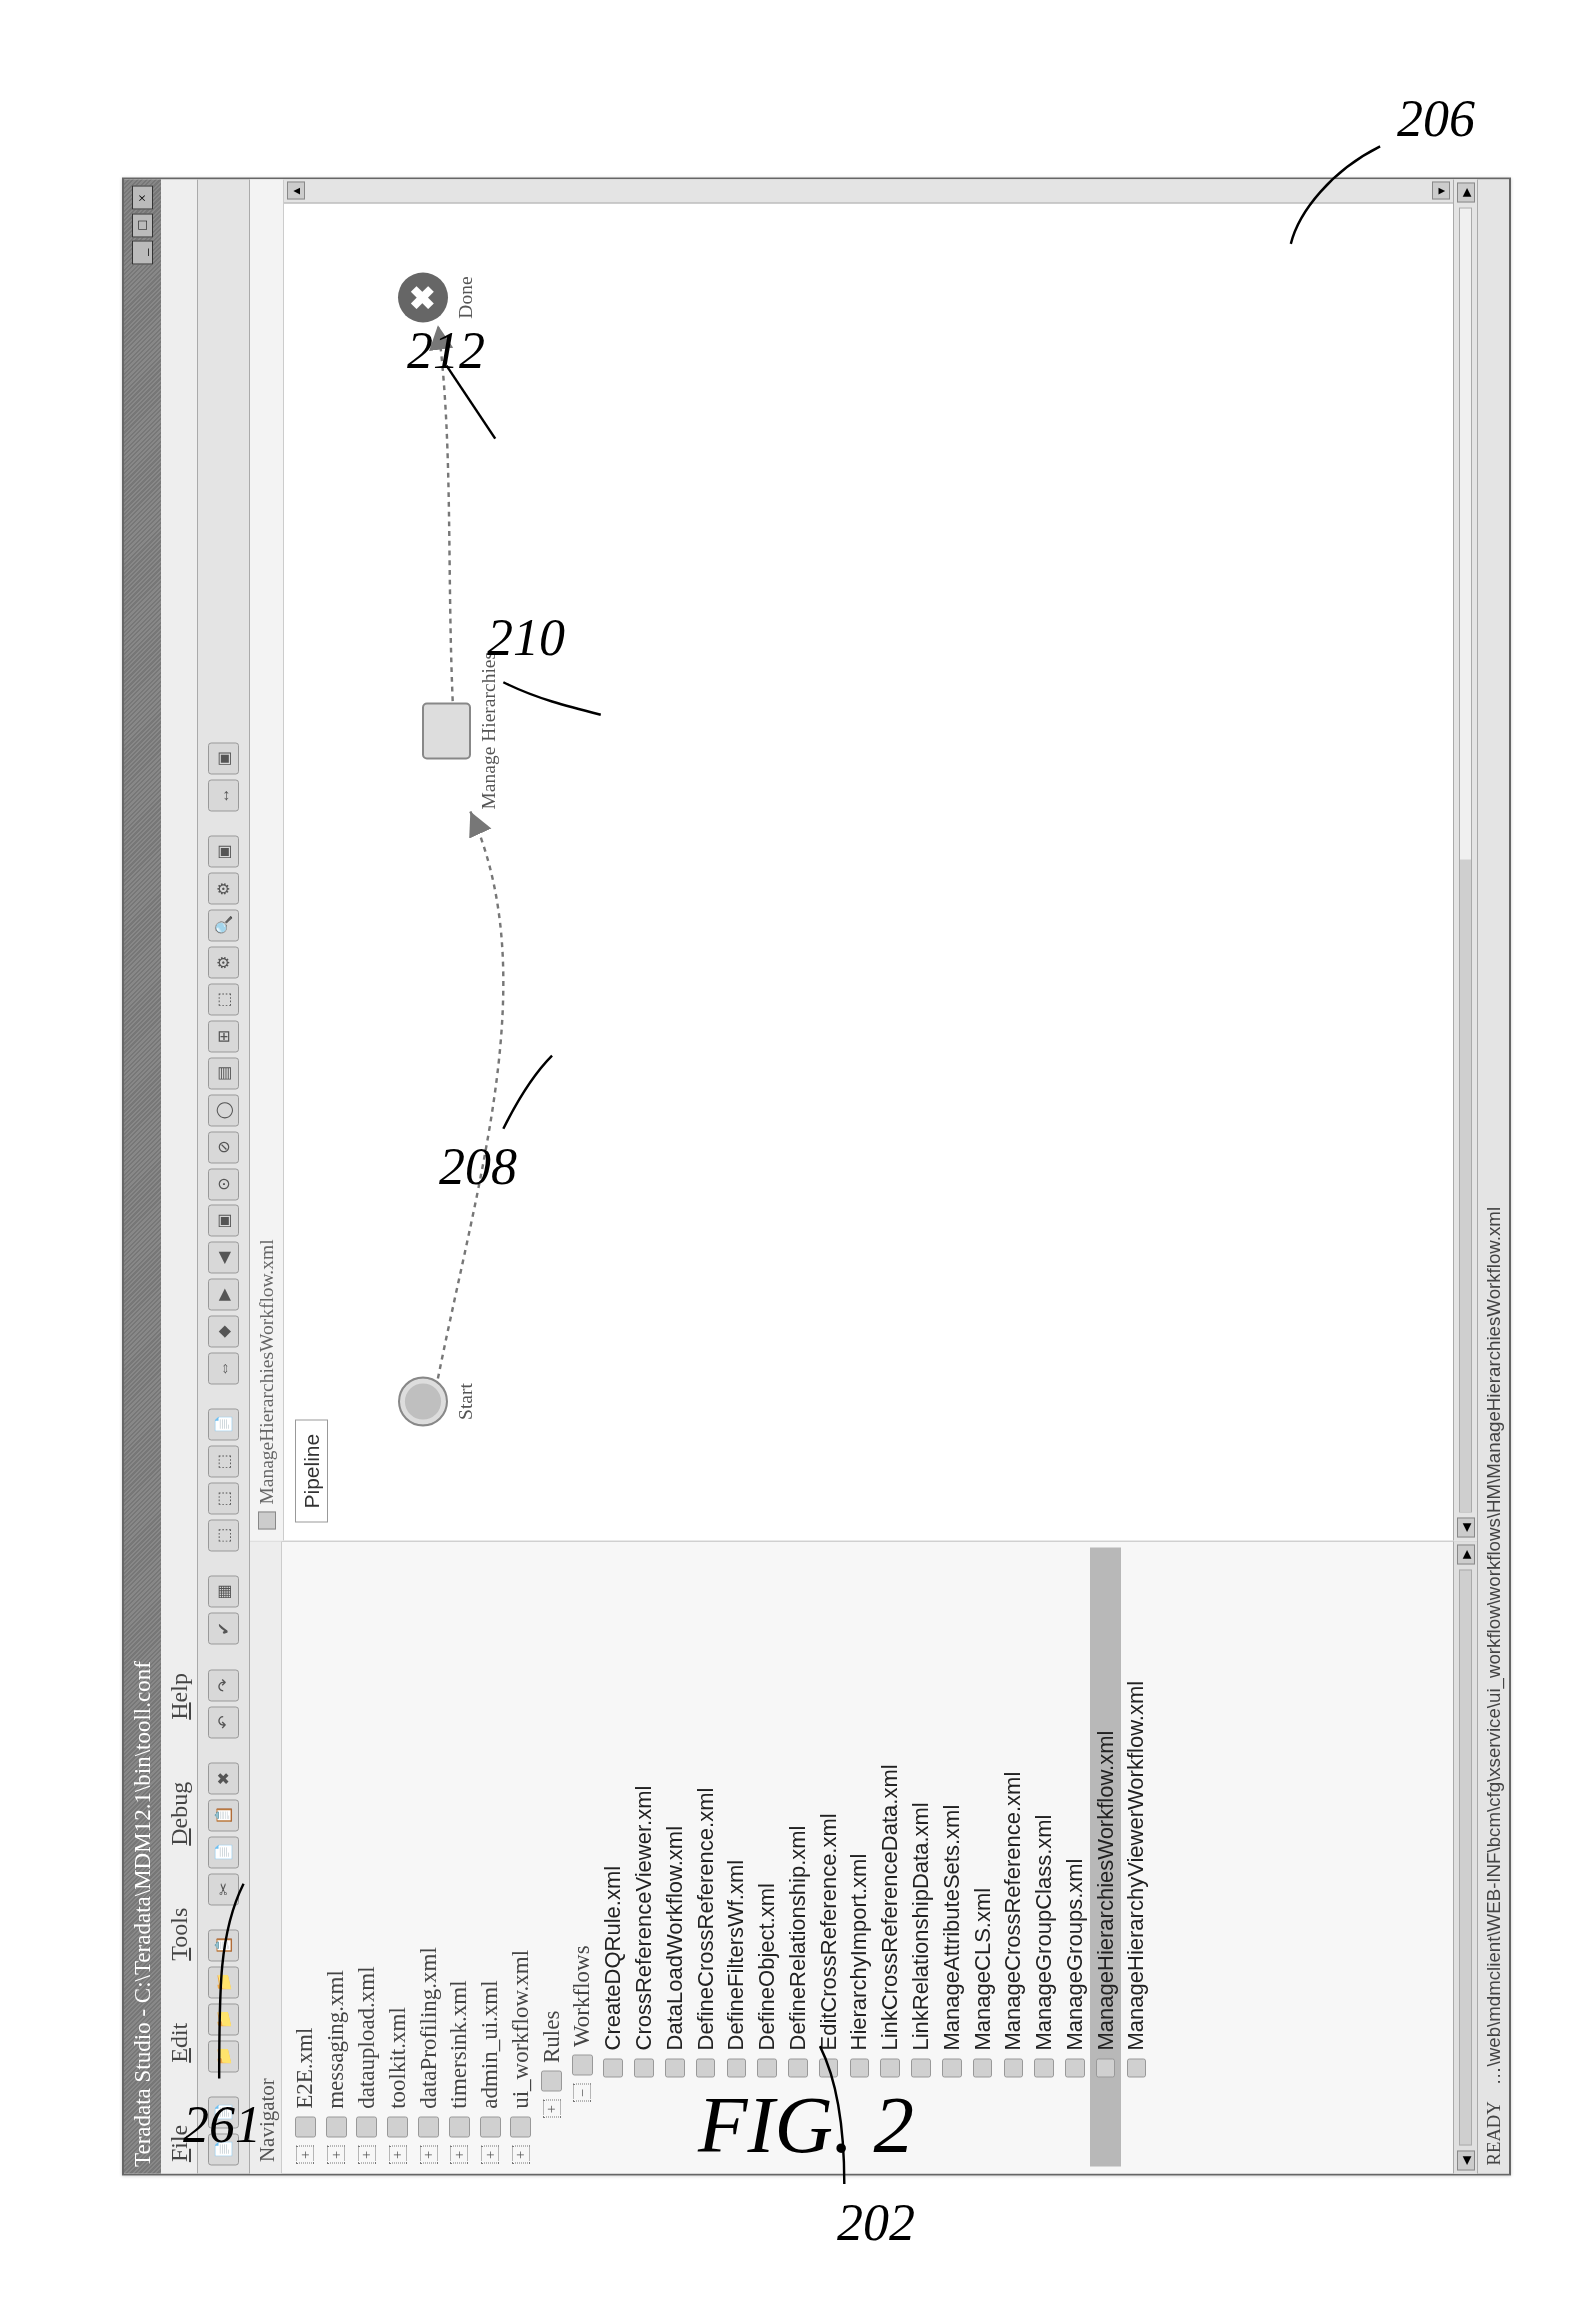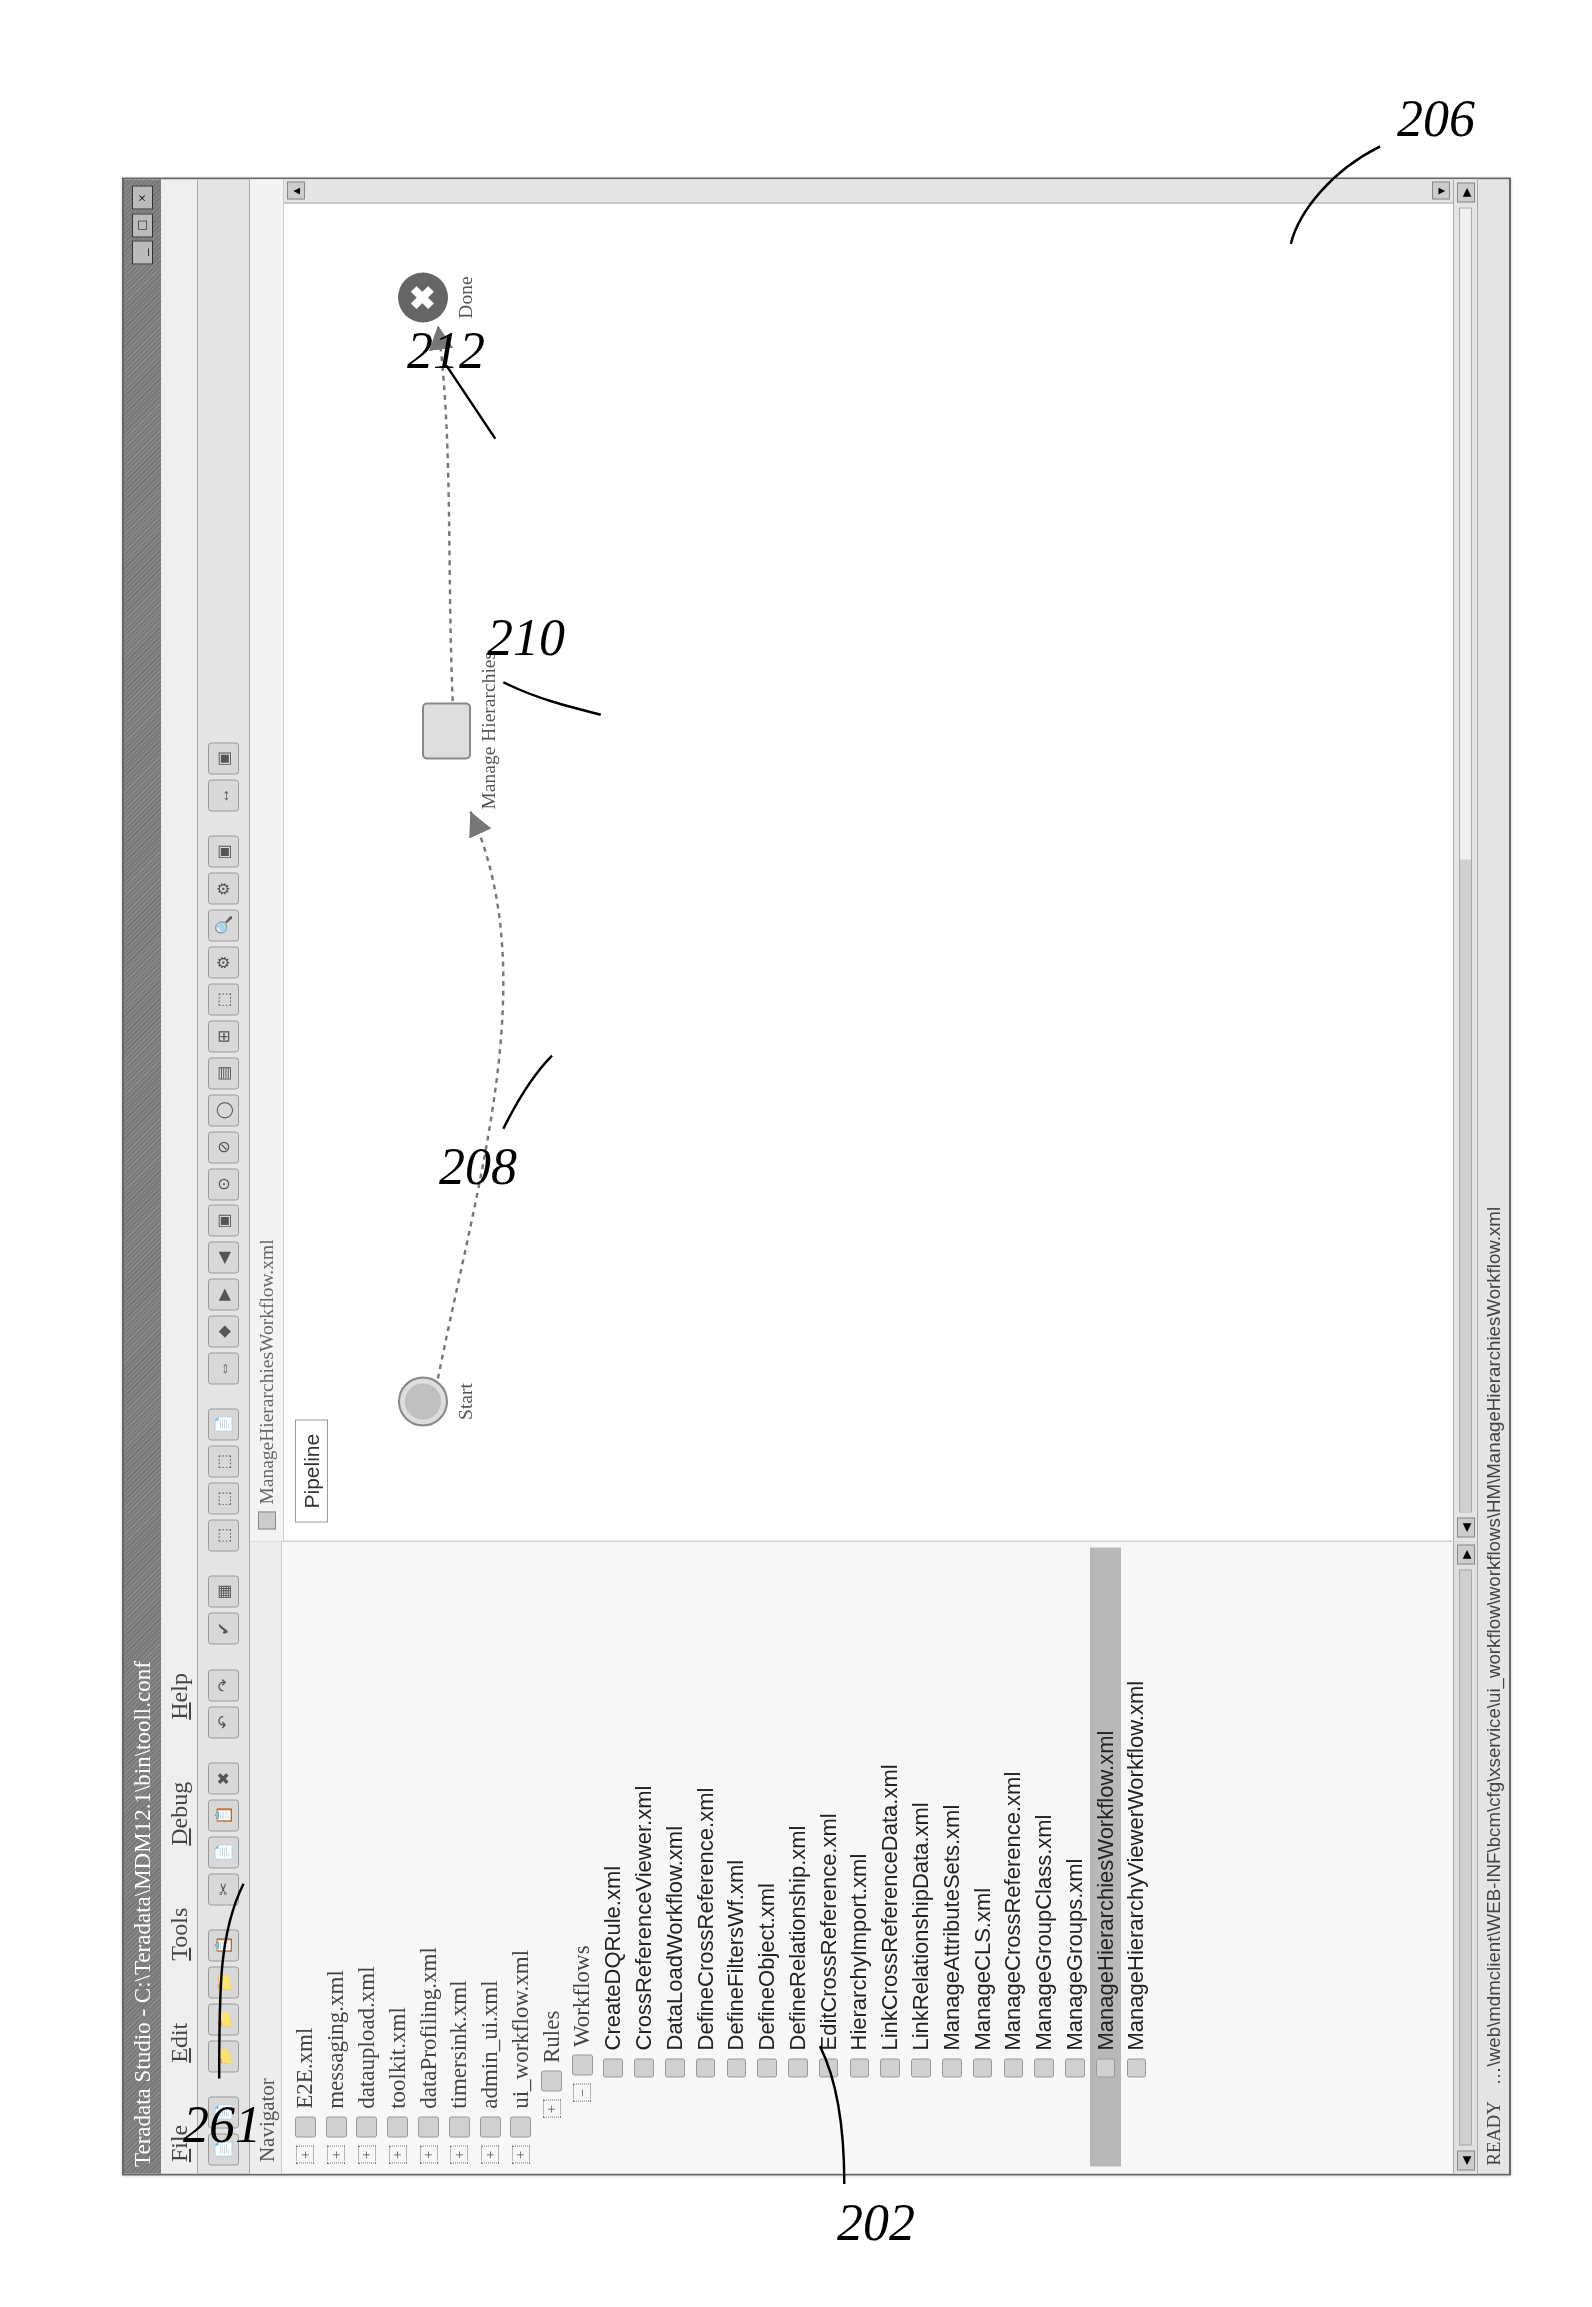--- a/index.html
+++ b/index.html
@@ -448,15 +448,16 @@
     <path class="lead" d="M 550 450   C 570 480, 590 510, 610 540"></path>
   </svg>
 
   <div class="callout" style="left:183px; top:2095px;">261</div>
   <div class="callout" style="left:1397px; top:89px;">206</div>
   <div class="callout" style="left:439px; top:1137px;">208</div>
   <div class="callout" style="left:451px; top:608px;margin-left:36px;">210</div>
   <div class="callout" style="left:407px; top:321px;">212</div>
   <div class="callout" style="left:804px; top:2193px;margin-left:33px;">202</div>
 
+  <div class="fig-caption">FIG. 2</div>
 
 </div>
 
 
 </body></html>

